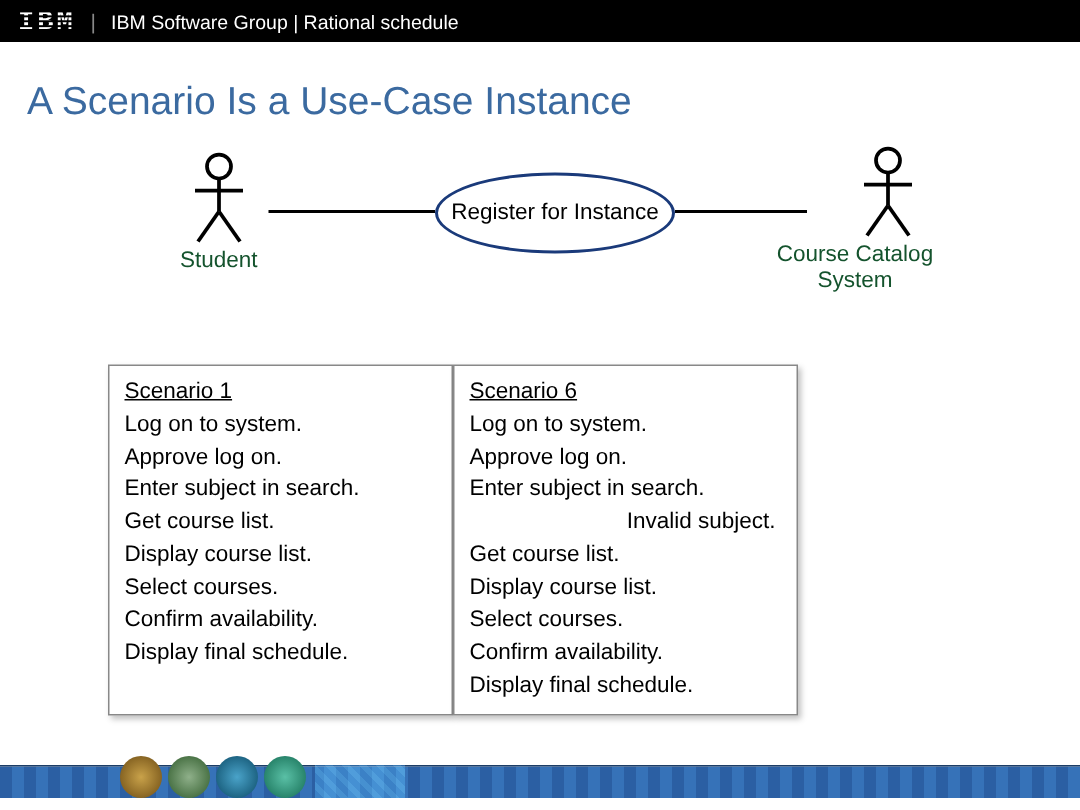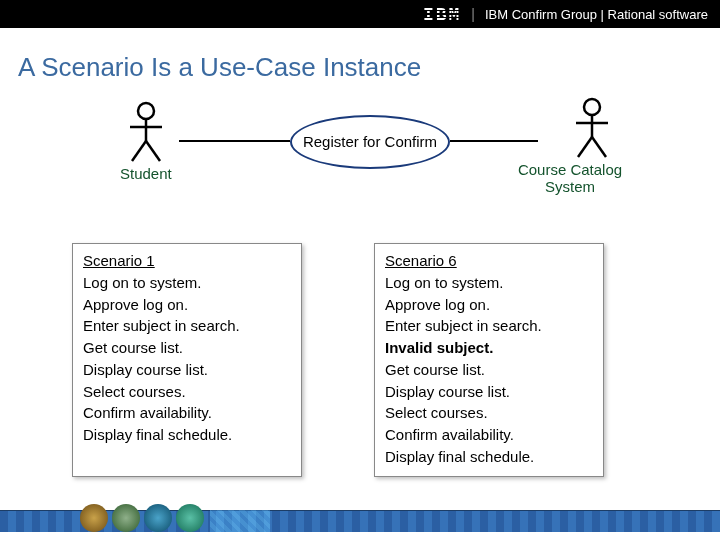--- a/index.html
+++ b/index.html
@@ -9,21 +9,20 @@
     background: #fff;
     position: relative;
     overflow: hidden;
   }
   .header {
     width: 100%; height: 28px;
     background: #000;
     display: flex; align-items: center;
     padding: 0 12px;
     gap: 10px;
-    justify-content: flex-end;
   }
   .ibm-logo {
     font-family: "Courier New", monospace;
     font-weight: bold;
     letter-spacing: 2px;
     background: repeating-linear-gradient(
       to bottom,
       #fff 0 2px,
       #000 2px 3.2px
     );
@@ -71,36 +70,35 @@
   }
   .assoc-line {
     position: absolute; top: 47px;
     height: 2px; background: #000;
   }
   .assoc-left { left: 179px; width: 111px; }
   .assoc-right { left: 450px; width: 88px; }
 
   .scenarios {
     display: flex;
-    gap: 72px;
     padding: 0 0 0 72px;
     margin-top: -10px;
   }
   .scenario-box {
     border: 1px solid #888;
     box-shadow: 2px 2px 4px rgba(0,0,0,0.25);
     padding: 6px 14px 8px 10px;
     font-size: 15px;
     line-height: 1.45;
     background: #fff;
     min-width: 230px;
   }
   .scenario-title { text-decoration: underline; }
   .scenario-box p { white-space: nowrap; }
-  .scenario-box .bold { font-weight: bold; }
+  .scenario-box .bold { font-weight: normal; text-align: right; }
 
   .footer {
     position: absolute;
     left: 0; bottom: 0;
     width: 100%; height: 30px;
   }
   .footer .strip {
     height: 22px;
     background: repeating-linear-gradient(
       90deg,
@@ -128,41 +126,41 @@
     opacity:.7;
     mix-blend-mode: screen;
   }
 </style>
 </head>
 <body>
 
 <div class="header">
   <span class="ibm-logo">IBM</span>
   <span class="hdr-divider">|</span>
-  <span class="hdr-text">IBM Confirm Group | Rational software</span>
+  <span class="hdr-text">IBM Software Group | Rational schedule</span>
 </div>
 
 <h1 class="title">A Scenario Is a Use-Case Instance</h1>
 
 <div class="diagram">
   <div class="actor actor-left">
     <svg width="44" height="62" viewBox="0 0 44 62">
       <circle cx="22" cy="10" r="8" fill="none" stroke="#000" stroke-width="2.5"></circle>
       <line x1="22" y1="18" x2="22" y2="40" stroke="#000" stroke-width="2.5"></line>
       <line x1="6" y1="26" x2="38" y2="26" stroke="#000" stroke-width="2.5"></line>
       <line x1="22" y1="40" x2="8" y2="60" stroke="#000" stroke-width="2.5"></line>
       <line x1="22" y1="40" x2="36" y2="60" stroke="#000" stroke-width="2.5"></line>
     </svg>
     <div class="actor-label">Student</div>
   </div>
 
   <div class="assoc-line assoc-left"></div>
 
   <div class="usecase">
-    <span>Register for Confirm</span>
+    <span>Register for Instance</span>
   </div>
 
   <div class="assoc-line assoc-right"></div>
 
   <div class="actor actor-right">
     <svg width="44" height="62" viewBox="0 0 44 62">
       <circle cx="22" cy="10" r="8" fill="none" stroke="#000" stroke-width="2.5"></circle>
       <line x1="22" y1="18" x2="22" y2="40" stroke="#000" stroke-width="2.5"></line>
       <line x1="6" y1="26" x2="38" y2="26" stroke="#000" stroke-width="2.5"></line>
       <line x1="22" y1="40" x2="8" y2="60" stroke="#000" stroke-width="2.5"></line>

